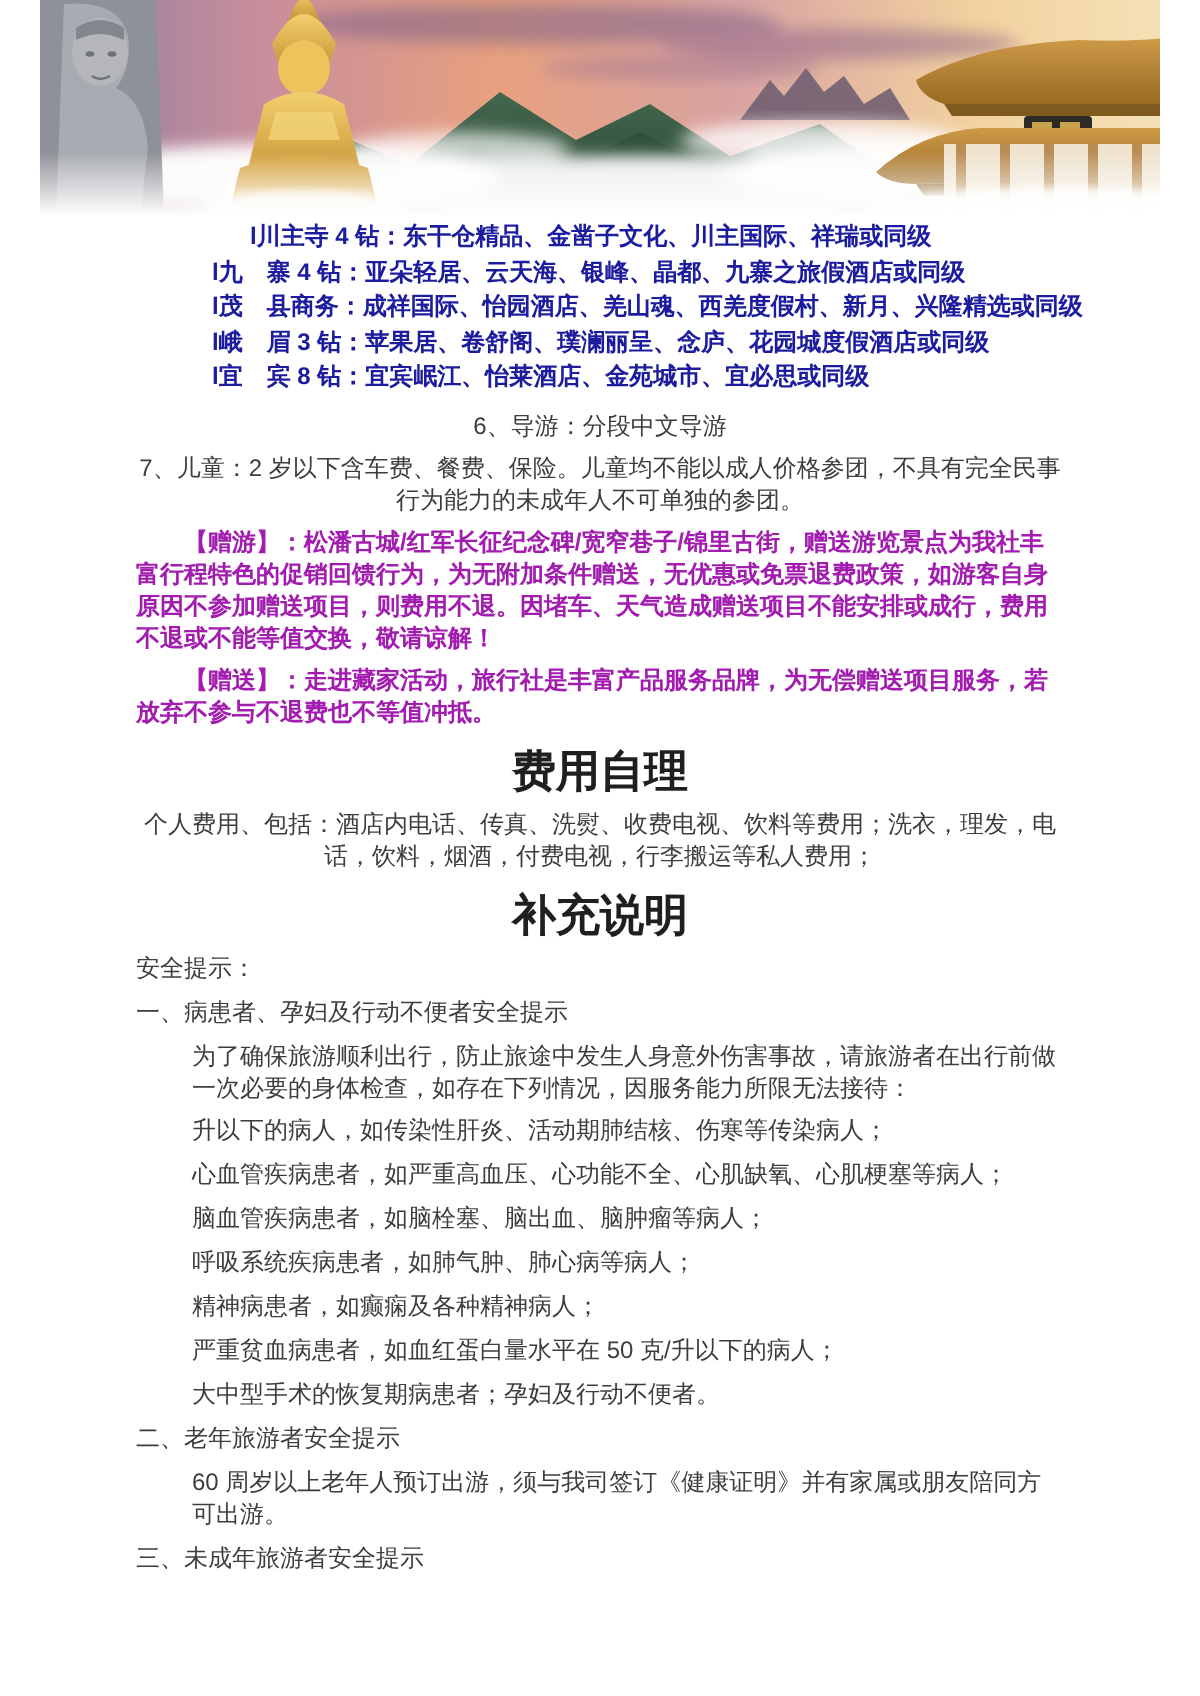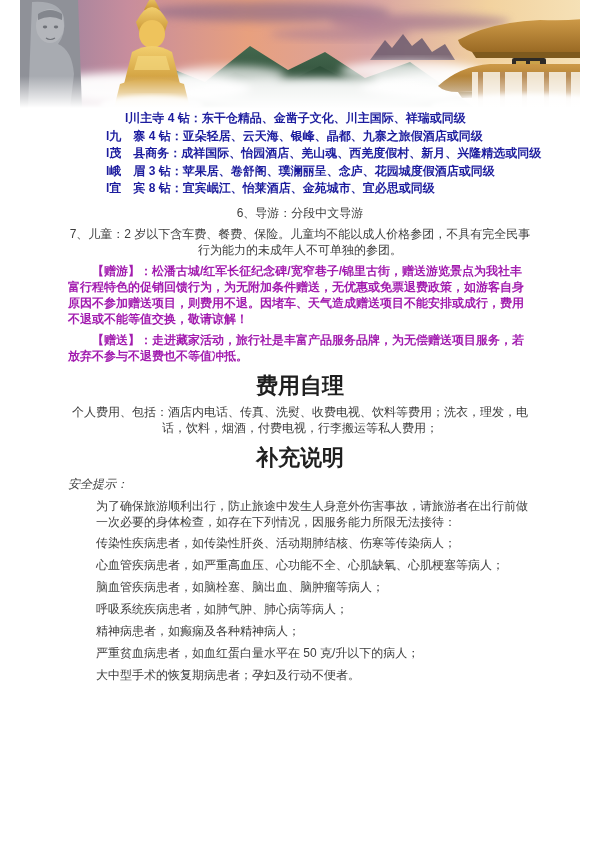--- a/index.html
+++ b/index.html
@@ -35,21 +35,21 @@
   .gift { font-weight: bold; text-indent: 2em; margin-bottom: 5px; color: #a21caf; }
   .section-title {
     text-align: center;
     font-size: 22px;
     font-weight: bold;
     color: #1f1f1f;
     margin: 14px 0 10px 0;
   }
   .selfpay-item { margin-bottom: 3px; text-align: center; }
   .supplement { margin-top: 4px; }
-  .safety-label { margin: 10px 0 6px 0; font-style: italic; }
+  .safety-label { margin: 10px 0 6px 0; }
   .sup-heading { margin: 6px 0 6px 0; }
   .sub-block { padding-left: 28px; }
   .sub-par { margin-bottom: 5px; }
   .sub-item { margin-bottom: 6px; line-height: 16px; }
   .sec { margin-bottom: 4px; }
 </style>
 </head>
 <body>
 
 <div class="page">
@@ -179,31 +179,41 @@
     <div class="section-title">费用自理</div>
     <div>
         <div class="selfpay-item">个人费用、包括：酒店内电话、传真、洗熨、收费电视、饮料等费用；洗衣，理发，电话，饮料，烟酒，付费电视，行李搬运等私人费用；</div>
       </div>
 
     <div class="supplement">
       <div class="section-title">补充说明</div>
       <div class="safety-label">安全提示：</div>
 
       <div class="sec">
+        <div class="sup-heading">一、病患者、孕妇及行动不便者安全提示</div>
         <div class="sub-block">
           <div class="sub-par">为了确保旅游顺利出行，防止旅途中发生人身意外伤害事故，请旅游者在出行前做一次必要的身体检查，如存在下列情况，因服务能力所限无法接待：</div>
           <div>
-              <div class="sub-item">传染性疾病患者，如传染性肝炎、活动期肺结核、伤寒等传染病人；</div>
+              <div class="sub-item">升以下的病人，如传染性肝炎、活动期肺结核、伤寒等传染病人；</div>
               <div class="sub-item">心血管疾病患者，如严重高血压、心功能不全、心肌缺氧、心肌梗塞等病人；</div>
               <div class="sub-item">脑血管疾病患者，如脑栓塞、脑出血、脑肿瘤等病人；</div>
               <div class="sub-item">呼吸系统疾病患者，如肺气肿、肺心病等病人；</div>
               <div class="sub-item">精神病患者，如癫痫及各种精神病人；</div>
               <div class="sub-item">严重贫血病患者，如血红蛋白量水平在 50 克/升以下的病人；</div>
               <div class="sub-item">大中型手术的恢复期病患者；孕妇及行动不便者。</div>
             </div>
         </div>
       </div>
 
-
+      <div class="sec">
+        <div class="sup-heading">二、老年旅游者安全提示</div>
+        <div class="sub-block">
+          <div class="sub-par">60 周岁以上老年人预订出游，须与我司签订《健康证明》并有家属或朋友陪同方可出游。</div>
+        </div>
+      </div>
+
+      <div class="sec">
+        <div class="sup-heading">三、未成年旅游者安全提示</div>
+      </div>
     </div>
 
   </div>
 </div>
 
 </body></html>

